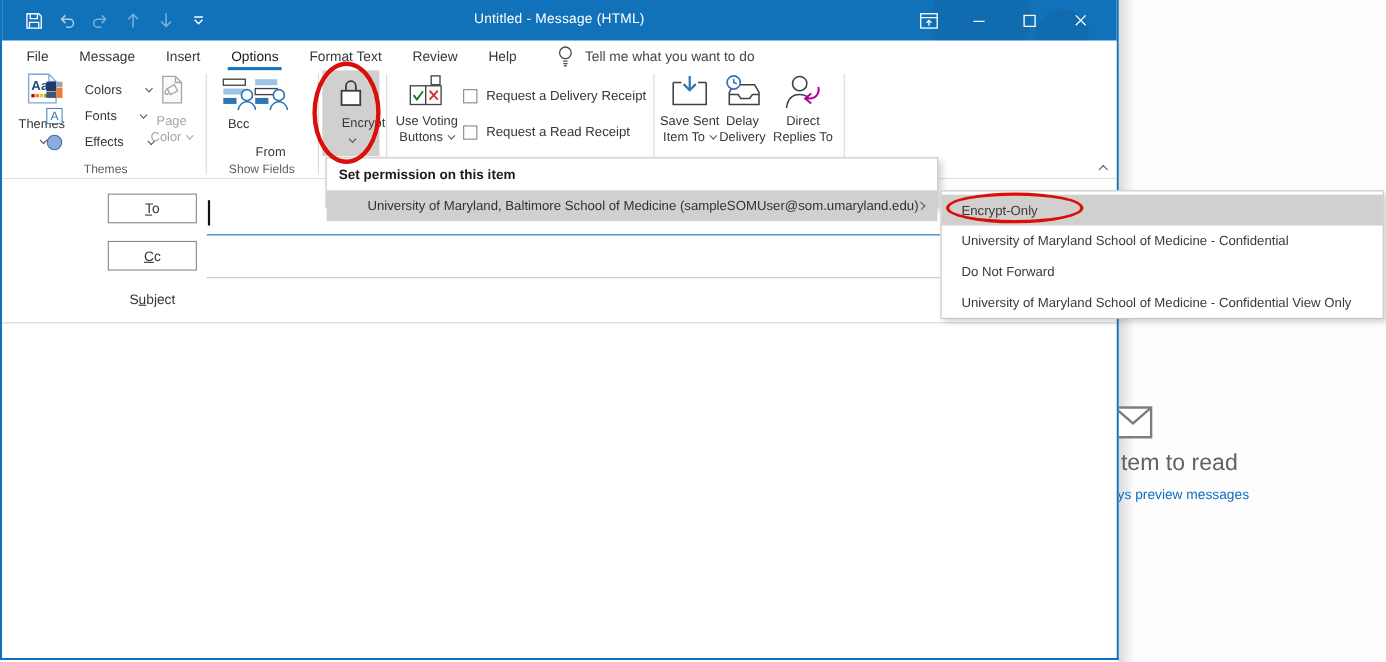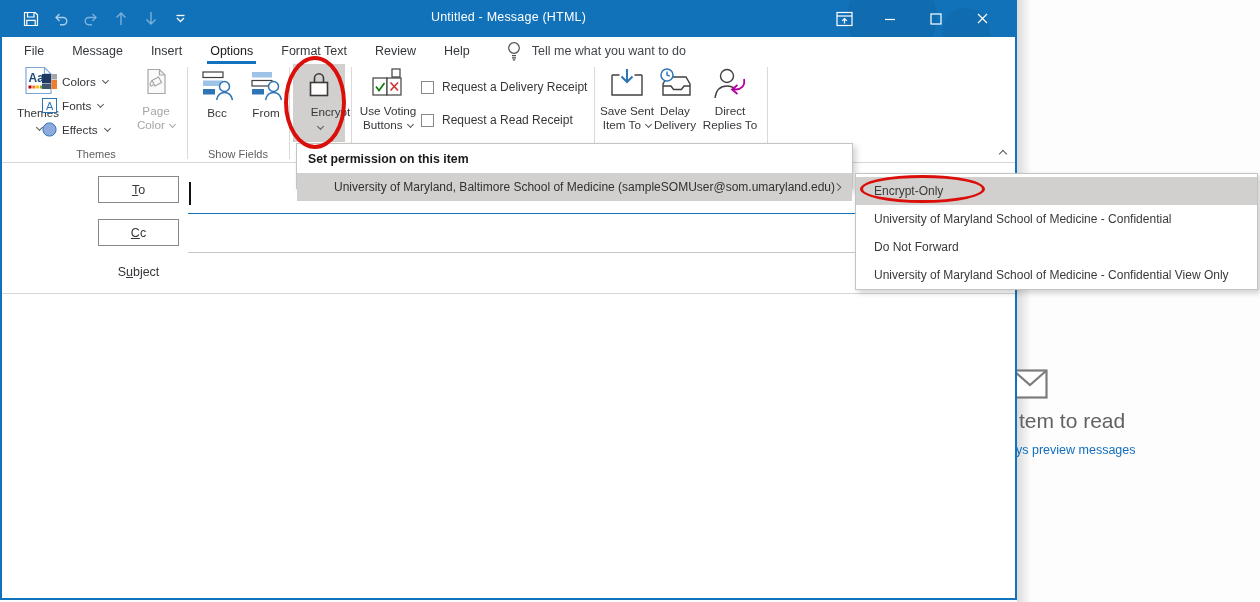--- a/index.html
+++ b/index.html
@@ -35,21 +35,21 @@
   .tab.active { color:#1a1a1a; }
   .tab.active::after { content:""; position:absolute; left:9px; right:9px; bottom:0; height:3px; background:#1273bd; }
   .tellme { display:flex; align-items:center; gap:10px; margin-left:22px; font-size:12.5px; color:#42464a; cursor:pointer; white-space:nowrap; }
 
   
   .ribbon { position:absolute; left:0; top:64px; right:0; height:99px; background:#fff; border-bottom:1px solid #d8d6d4; }
   .vsep { position:absolute; top:3px; height:92px; width:1px; background:#dcdad8; }
   .glabel { position:absolute; top:84px; font-size:11px; color:#605e5c; text-align:center; white-space:nowrap; }
   .rbtn { position:absolute; display:flex; flex-direction:column; align-items:center; cursor:pointer; color:#34363a; }
   .rbtn .lbl { font-size:11.7px; line-height:14px; white-space:nowrap; text-align:center; }
-  .small-btn { position:absolute; left:40px; width:100px; height:19px; display:flex; align-items:center; gap:5px; font-size:11.7px; color:#34363a; cursor:pointer; white-space:nowrap; }
+  .small-btn { position:absolute; left:40px; width:100px; height:19px; display:flex; align-items:center; gap:20px; font-size:11.7px; color:#34363a; cursor:pointer; white-space:nowrap; }
   .chv { display:inline-block; width:5px; height:5px; border-right:1.4px solid #5a5856; border-bottom:1.4px solid #5a5856; transform:rotate(45deg); margin-left:2px; margin-bottom:2px; }
   .chv.gray { border-color:#a8a6a4; }
   .chv-up { display:inline-block; width:6px; height:6px; border-right:1.4px solid #5a5856; border-bottom:1.4px solid #5a5856; transform:rotate(-135deg); }
   .chv-right { display:inline-block; width:6px; height:6px; border-right:1.5px solid #5a5856; border-bottom:1.5px solid #5a5856; transform:rotate(-45deg); }
   .disabled-txt { color:#a8a6a4 !important; }
   .encrypt-btn { background:#d2d0ce; }
   .checkbox-row { position:absolute; left:419px; display:flex; align-items:center; gap:8px; font-size:12px; color:#34363a; cursor:pointer; white-space:nowrap; }
   .cbox { width:13px; height:13px; background:#fff; border:1px solid #8a8886; flex:0 0 auto; }
   .collapse-ribbon { position:absolute; left:993px; top:84px; width:16px; height:12px; display:flex; align-items:center; justify-content:center; cursor:pointer; }
 
@@ -264,21 +264,21 @@
             <rect x="1" y="2" width="20" height="5.5" fill="none" stroke="#404040" stroke-width="1.2"></rect>
             <rect x="1" y="10.5" width="20" height="5.5" fill="#9dc3e6"></rect>
             <rect x="1" y="19" width="12" height="5.5" fill="#2e75b6"></rect>
             <circle cx="22.5" cy="16.5" r="5" fill="#fff" stroke="#2e75b6" stroke-width="1.5"></circle>
             <path d="M14.5 30c1.2-5.5 5-7.5 8-7.5s6.8 2 8 7.5" fill="#fff" stroke="#2e75b6" stroke-width="1.5"></path>
           </svg>
         </span>
         <span class="lbl" style="margin-top:5px;">Bcc</span>
       </div>
 
-      <div class="rbtn" style="left:245px; top:6px; width:38px;">
+      <div class="rbtn" style="left:225px; top:6px; width:38px;gap:26px;">
         <span>
           <svg width="31" height="31" viewBox="0 0 31 31">
             <rect x="1" y="2" width="20" height="5.5" fill="#9dc3e6"></rect>
             <rect x="1" y="10.5" width="20" height="5.5" fill="none" stroke="#404040" stroke-width="1.2"></rect>
             <rect x="1" y="19" width="12" height="5.5" fill="#2e75b6"></rect>
             <circle cx="22.5" cy="16.5" r="5" fill="#fff" stroke="#2e75b6" stroke-width="1.5"></circle>
             <path d="M14.5 30c1.2-5.5 5-7.5 8-7.5s6.8 2 8 7.5" fill="#fff" stroke="#2e75b6" stroke-width="1.5"></path>
           </svg>
         </span>
         <span class="lbl" style="margin-top:5px;">From</span>

